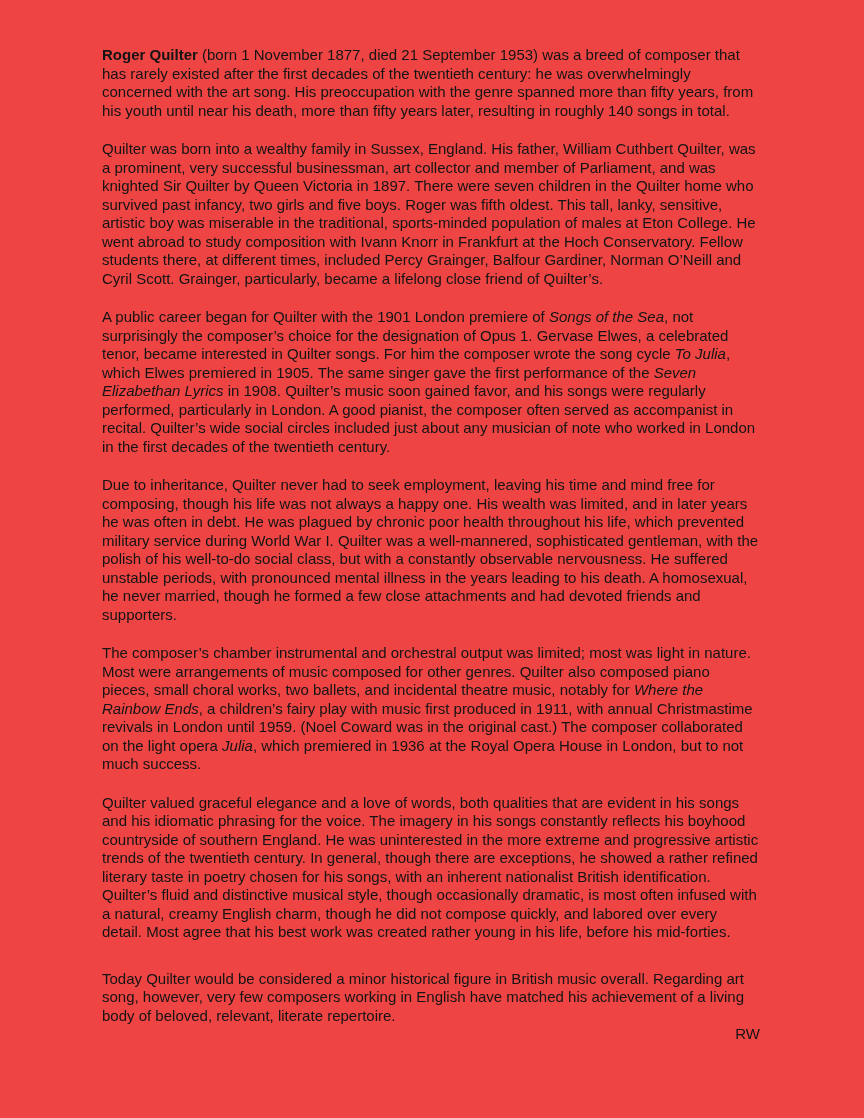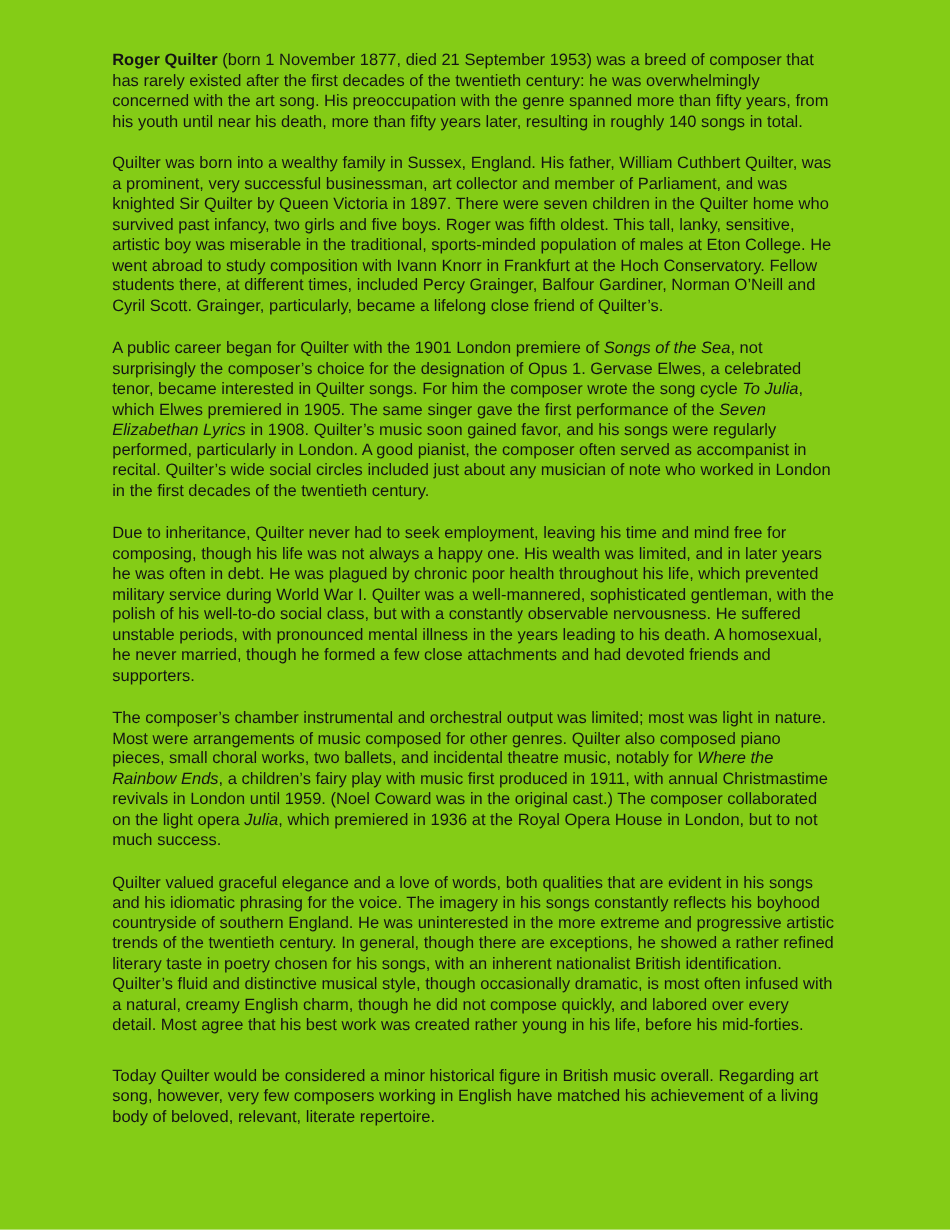--- a/index.html
+++ b/index.html
@@ -5,21 +5,21 @@
   html, body {
     margin: 0;
     padding: 0;
     background: #ffffff;
   }
   .page {
     box-sizing: border-box;
     width: 864px;
     height: 1118px;
     padding: 46px 104px 0 102px;
-    background: #84cc16;
+    background: #ef4444;
     color: #141414;
     font-family: "Liberation Sans", "DejaVu Sans", sans-serif;
     font-size: 15px;
     line-height: 18.5px;
     overflow: hidden;
   }
   .para {
     margin: 0 0 20px 0;
     text-align: left;
   }
@@ -46,14 +46,15 @@
   <p class="para"><span>A public career began for Quilter with the 1901 London premiere of </span><span class="i">Songs of the Sea</span><span>, not surprisingly the composer’s choice for the designation of Opus 1. Gervase Elwes, a celebrated tenor, became interested in Quilter songs. For him the composer wrote the song cycle </span><span class="i">To Julia</span><span>, which Elwes premiered in 1905. The same singer gave the first performance of the </span><span class="i">Seven Elizabethan Lyrics</span><span> in 1908. Quilter’s music soon gained favor, and his songs were regularly performed, particularly in London. A good pianist, the composer often served as accompanist in recital. Quilter’s wide social circles included just about any musician of note who worked in London in the first decades of the twentieth century.</span></p>
 
   <p class="para"><span>Due to inheritance, Quilter never had to seek employment, leaving his time and mind free for composing, though his life was not always a happy one. His wealth was limited, and in later years he was often in debt. He was plagued by chronic poor health throughout his life, which prevented military service during World War I. Quilter was a well-mannered, sophisticated gentleman, with the polish of his well-to-do social class, but with a constantly observable nervousness. He suffered unstable periods, with pronounced mental illness in the years leading to his death. A homosexual, he never married, though he formed a few close attachments and had devoted friends and supporters.</span></p>
 
   <p class="para"><span>The composer’s chamber instrumental and orchestral output was limited; most was light in nature. Most were arrangements of music composed for other genres. Quilter also composed piano pieces, small choral works, two ballets, and incidental theatre music, notably for </span><span class="i">Where the Rainbow Ends</span><span>, a children’s fairy play with music first produced in 1911, with annual Christmastime revivals in London until 1959. (Noel Coward was in the original cast.) The composer collaborated on the light opera </span><span class="i">Julia</span><span>, which premiered in 1936 at the Royal Opera House in London, but to not much success.</span></p>
 
   <p class="para"><span>Quilter valued graceful elegance and a love of words, both qualities that are evident in his songs and his idiomatic phrasing for the voice. The imagery in his songs constantly reflects his boyhood countryside of southern England. He was uninterested in the more extreme and progressive artistic trends of the twentieth century. In general, though there are exceptions, he showed a rather refined literary taste in poetry chosen for his songs, with an inherent nationalist British identification. Quilter’s fluid and distinctive musical style, though occasionally dramatic, is most often infused with a natural, creamy English charm, though he did not compose quickly, and labored over every detail. Most agree that his best work was created rather young in his life, before his mid-forties.</span></p>
 
   <p class="para last"><span>Today Quilter would be considered a minor historical figure in British music overall. Regarding art song, however, very few composers working in English have matched his achievement of a living body of beloved, relevant, literate repertoire.</span></p>
 
+  <p class="signature">RW</p>
 
 </div>
 
 </body></html>

